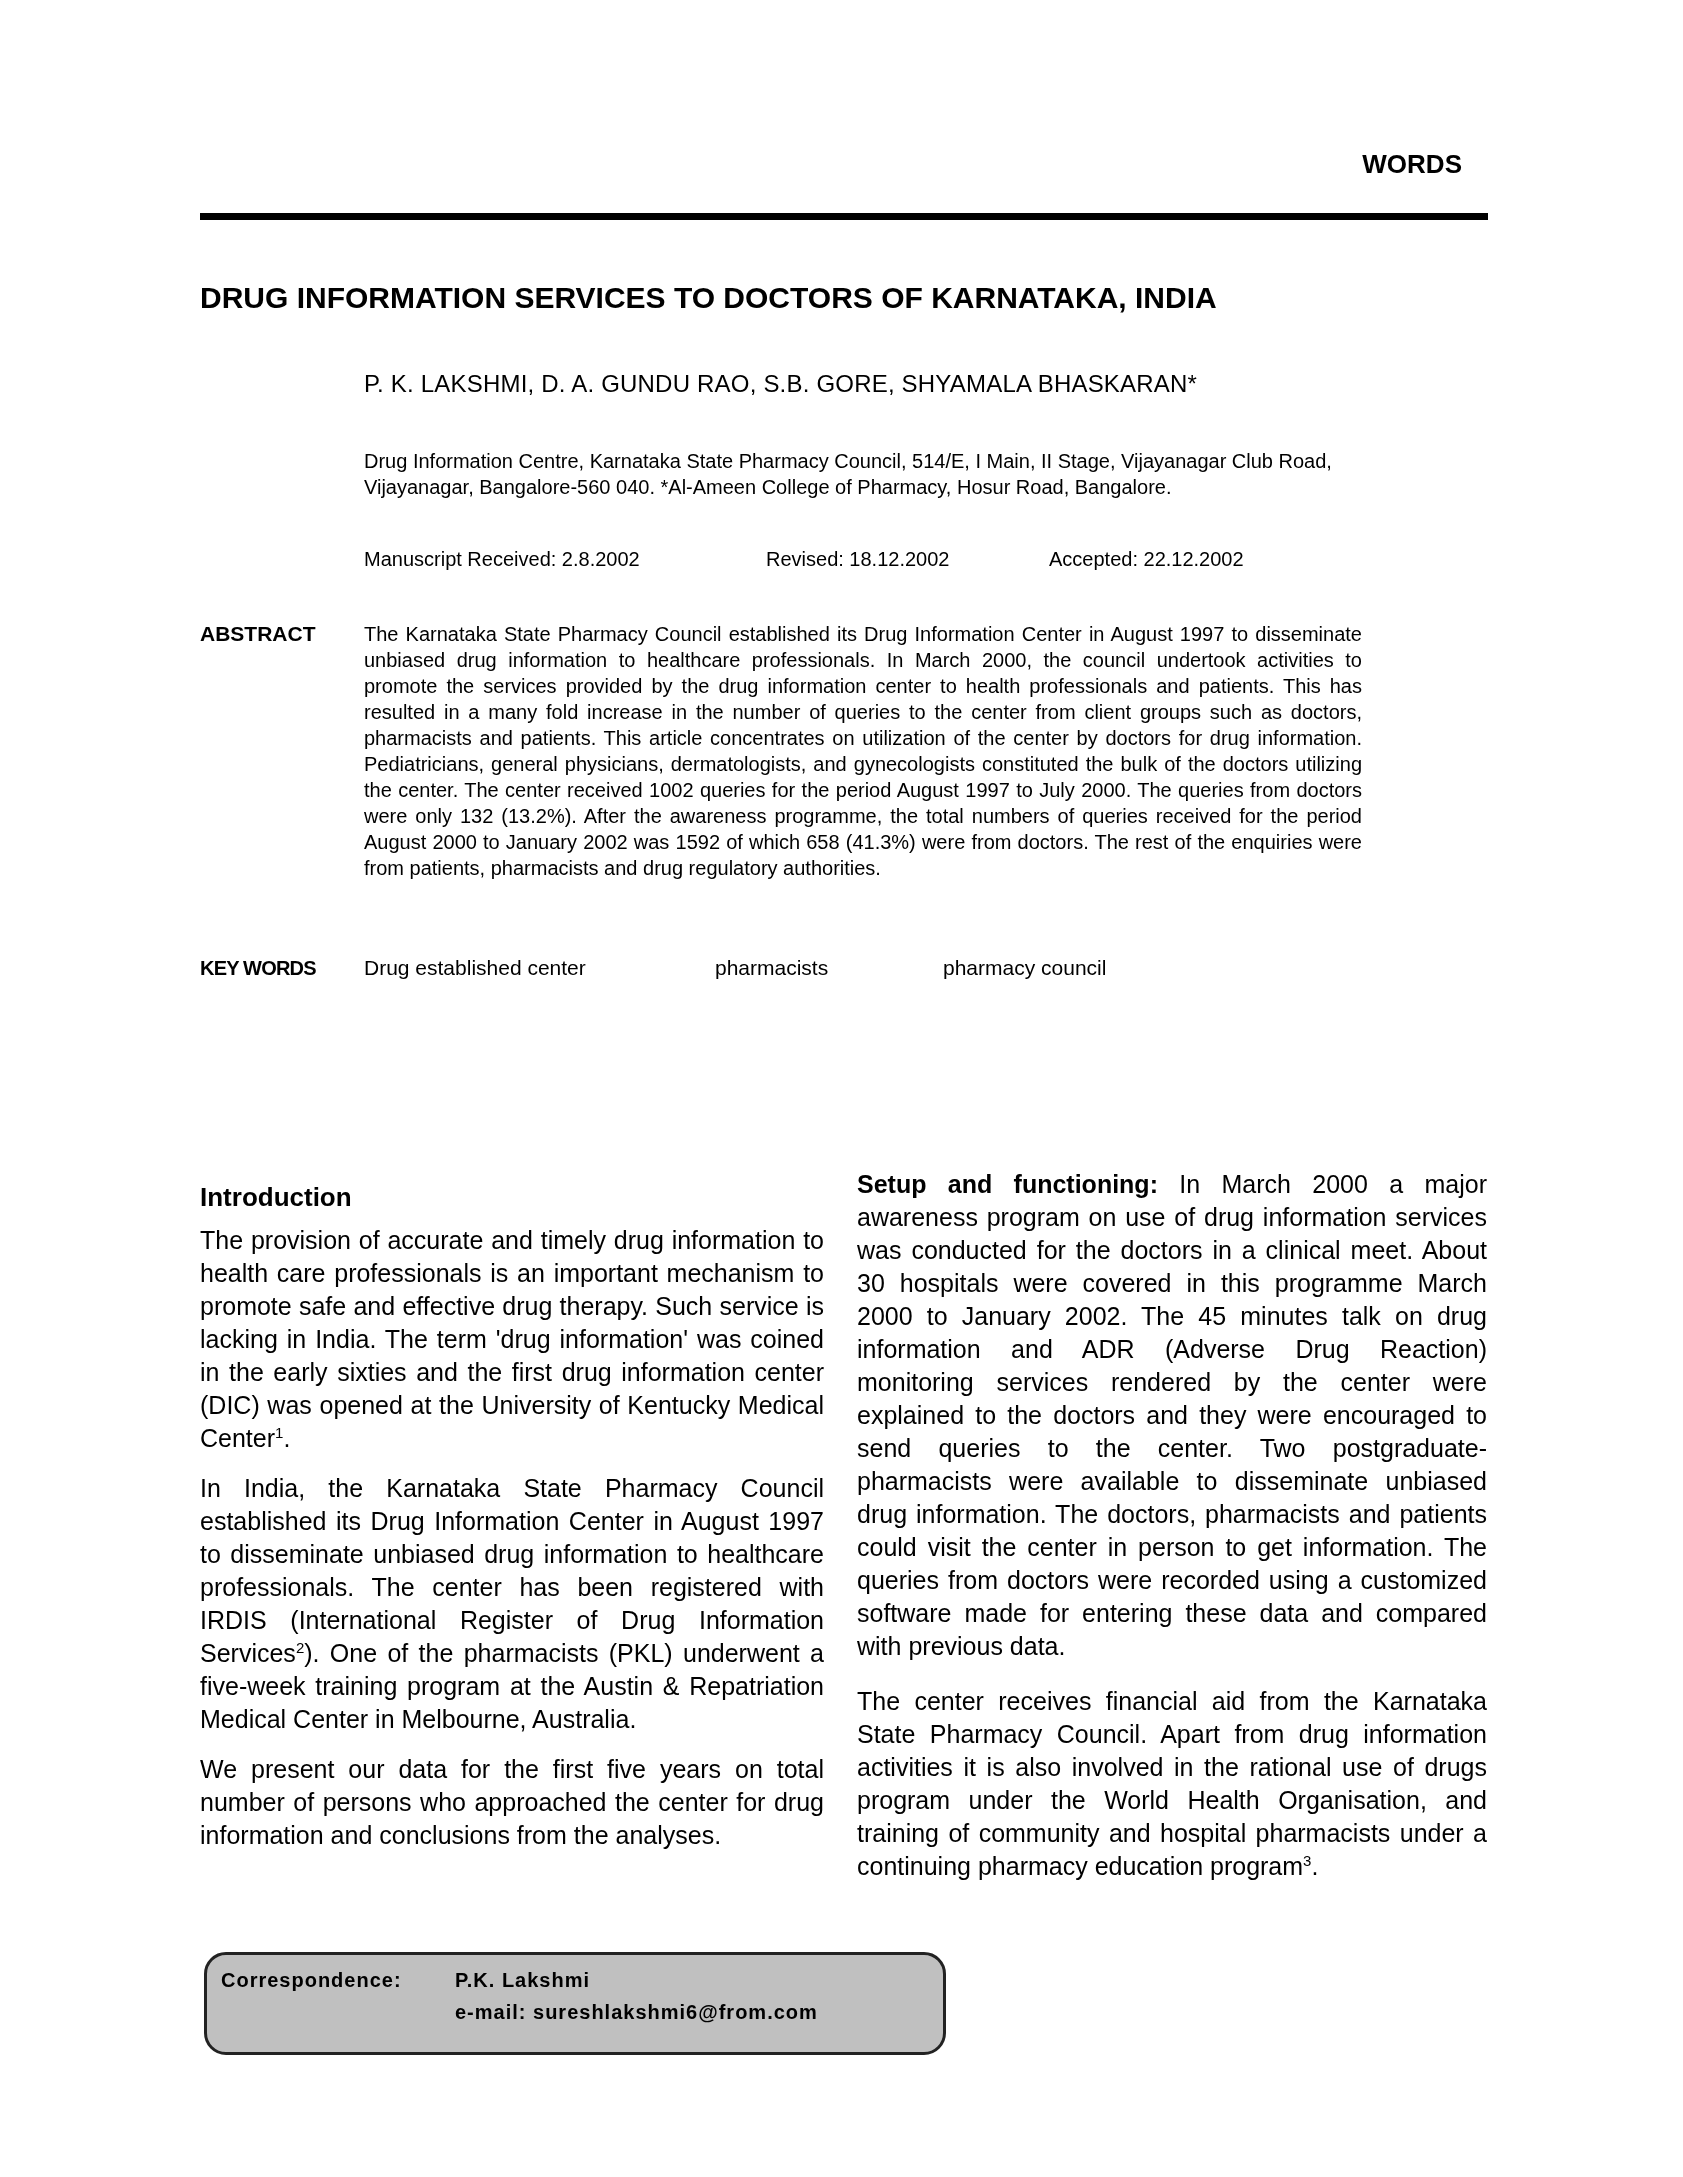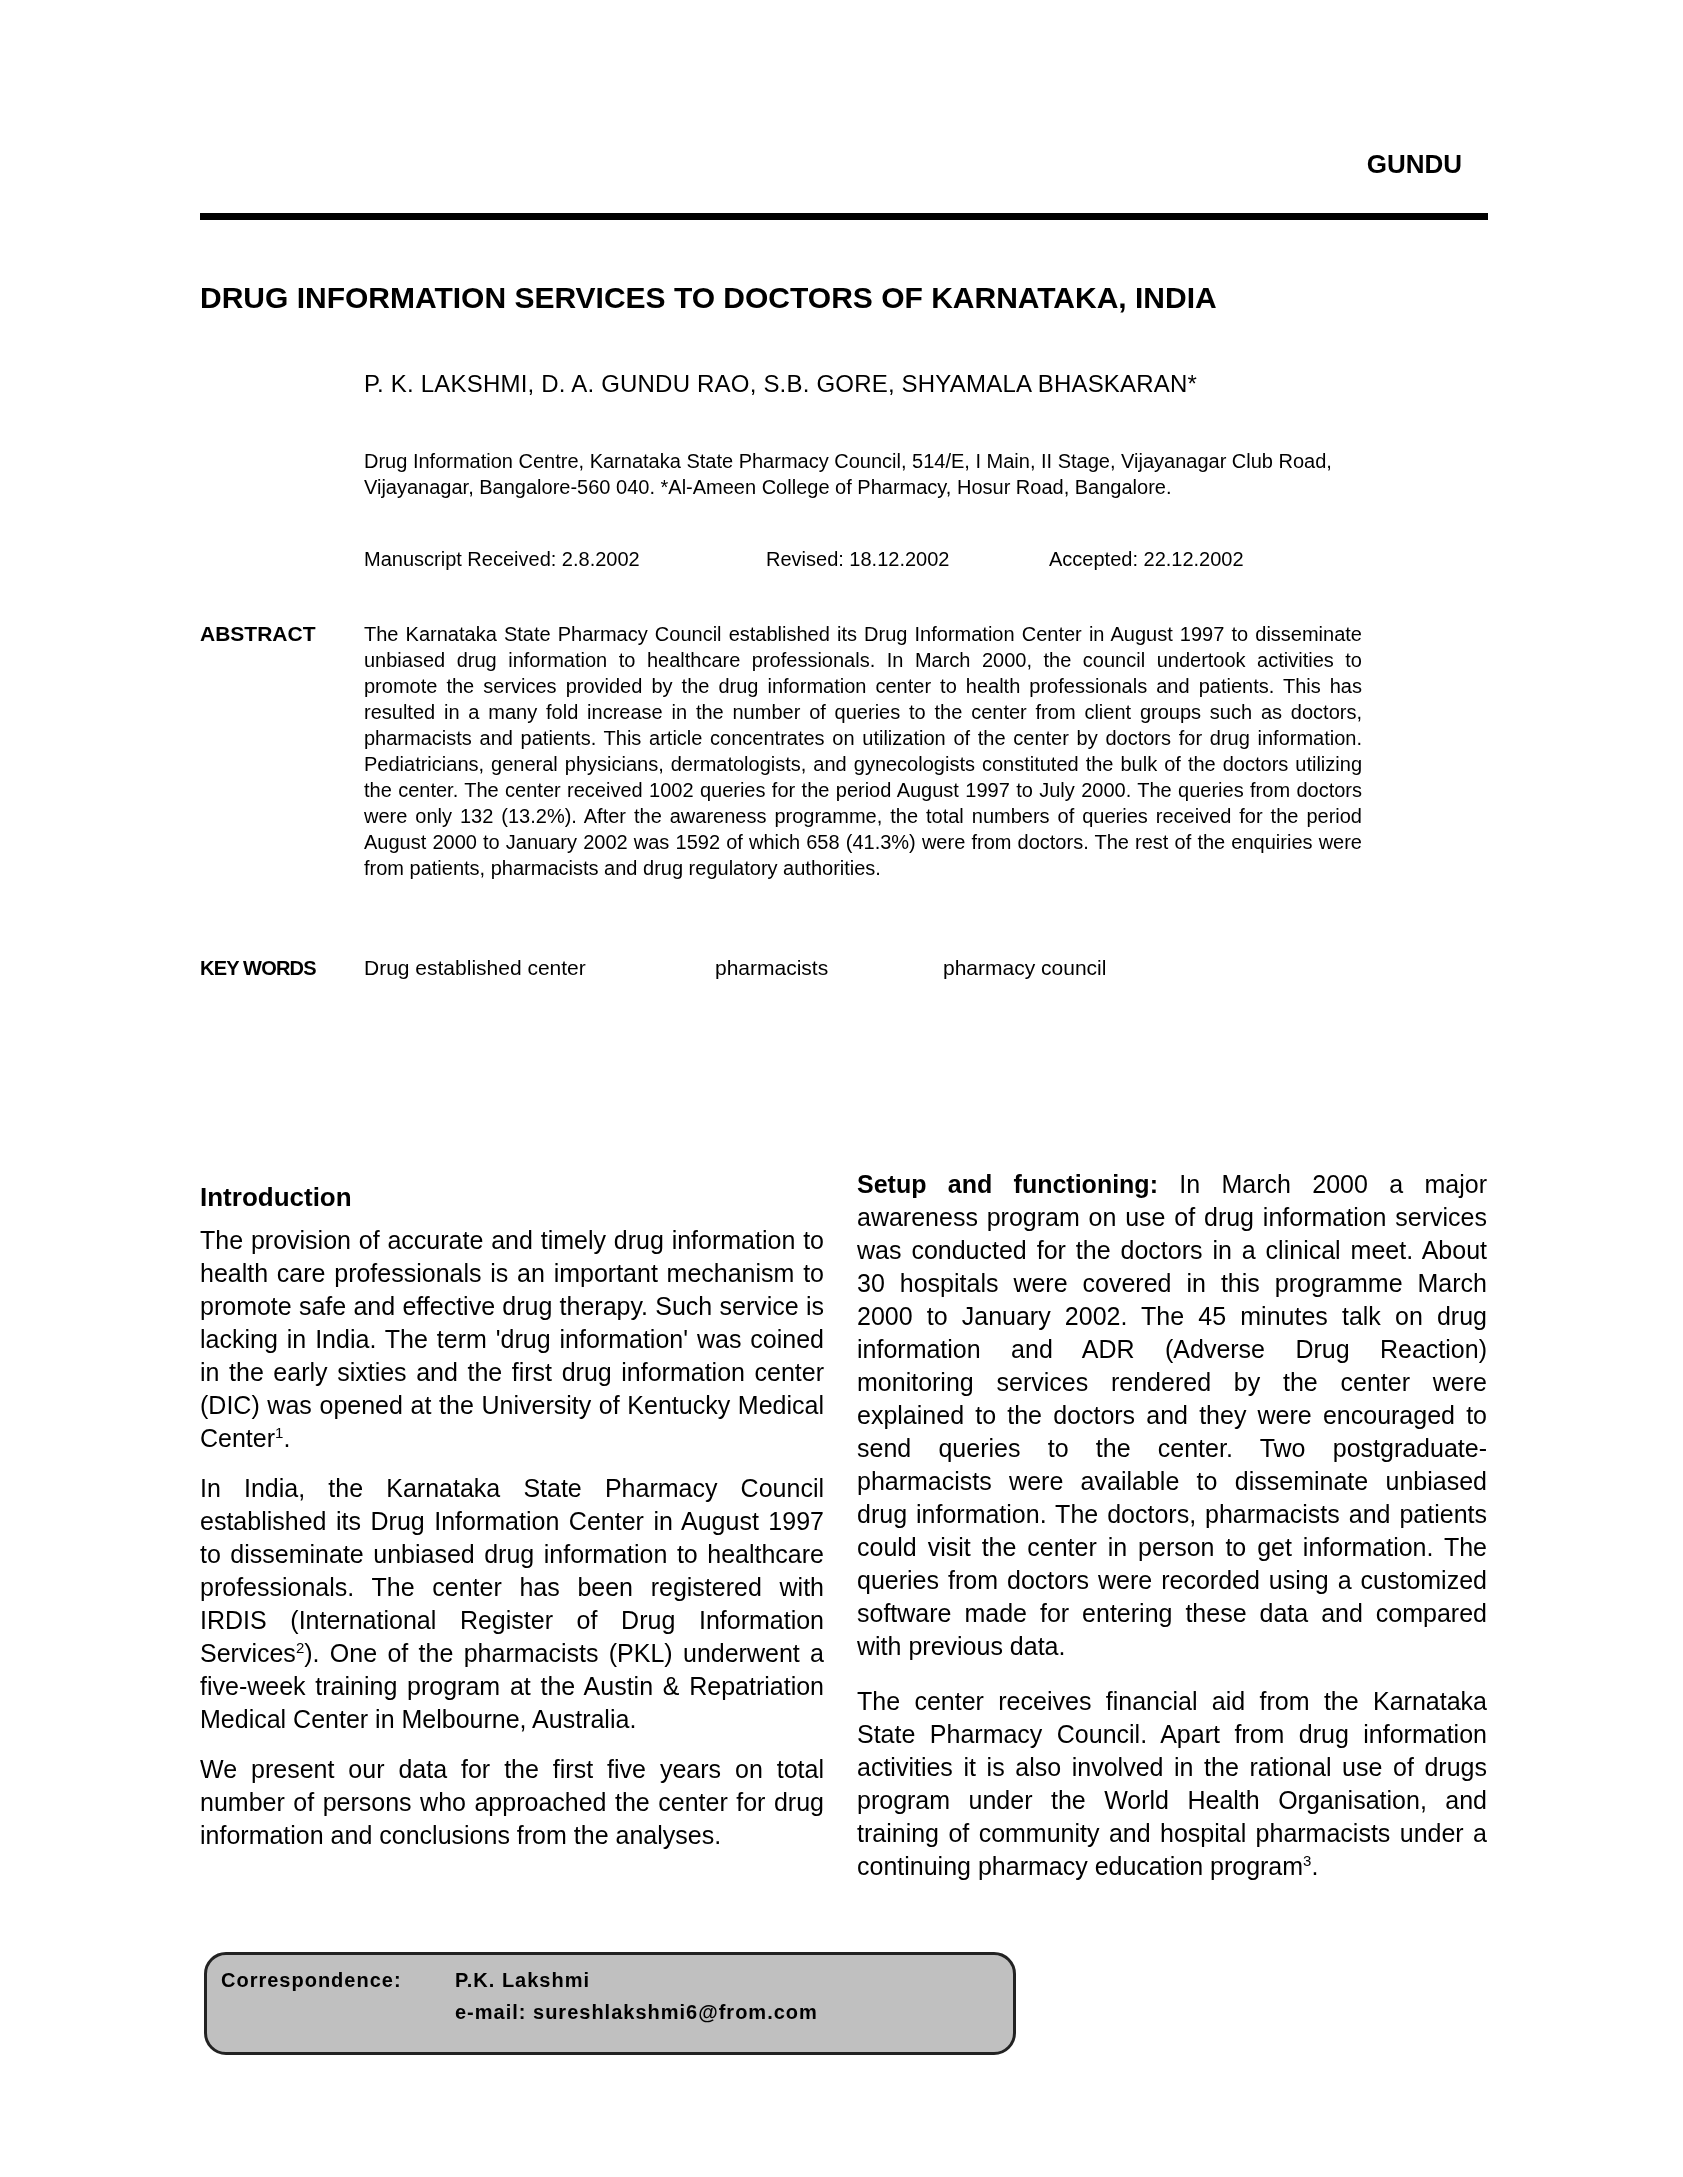--- a/index.html
+++ b/index.html
@@ -31,33 +31,33 @@
     .kw-label { left: 200px; top: 957px; font-size: 20px; font-weight: bold; letter-spacing: -0.8px; }
     .kw { top: 956px; font-size: 21px; white-space: nowrap; }
     .col { width: 624px; font-size: 25px; line-height: 33px; text-align: justify; }
     .col p { margin: 0 0 17px 0; }
     .col-left { left: 200px; top: 1180px; }
     .col-right { left: 857px; top: 1168px; width: 630px; }
     .intro-heading { font-size: 26px; font-weight: bold; margin-bottom: 10px; line-height: 34px; }
     .run-in { font-weight: bold; }
     sup { font-size: 60%; line-height: 0; vertical-align: super; }
     .corr-box {
-      left: 204px; top: 1952px; width: 812px; height: 103px; box-sizing: border-box;
+      left: 204px; top: 1952px; width: 742px; height: 103px; box-sizing: border-box;
       background: #c0c0c0; border: 3px solid #222; border-radius: 22px;
       font-size: 20px; font-weight: bold; letter-spacing: 1px;
     }
     .corr-box .lbl { position: absolute; left: 14px; top: 14px; }
     .corr-box .name { position: absolute; left: 248px; top: 14px; }
     .corr-box .email { position: absolute; left: 248px; top: 46px; }
   </style>
 </head>
 <body>
 
 <div class="abs running-head">
-  <span class="type">GUNDU</span>
+  <span class="type">WORDS</span>
 </div>
 <div class="abs rule"></div>
 
 <div class="abs title">DRUG INFORMATION SERVICES TO DOCTORS OF KARNATAKA, INDIA</div>
 <div class="abs authors">P. K. LAKSHMI, D. A. GUNDU RAO, S.B. GORE, SHYAMALA BHASKARAN*</div>
 
 <div class="abs affil">
   <div>Drug Information Centre, Karnataka State Pharmacy Council, 514/E, I Main, II Stage, Vijayanagar Club Road,</div>
   <div>Vijayanagar, Bangalore-560 040. *Al-Ameen College of Pharmacy, Hosur Road, Bangalore.</div>
 </div>

